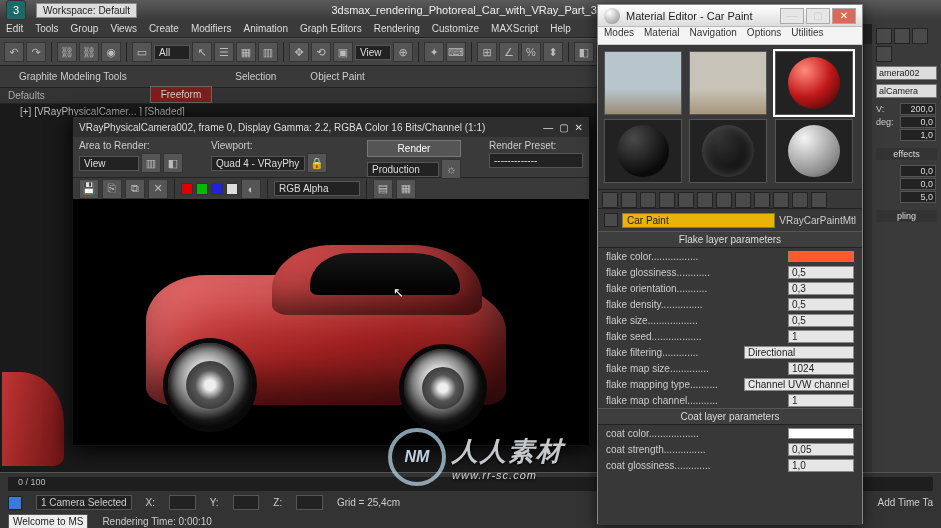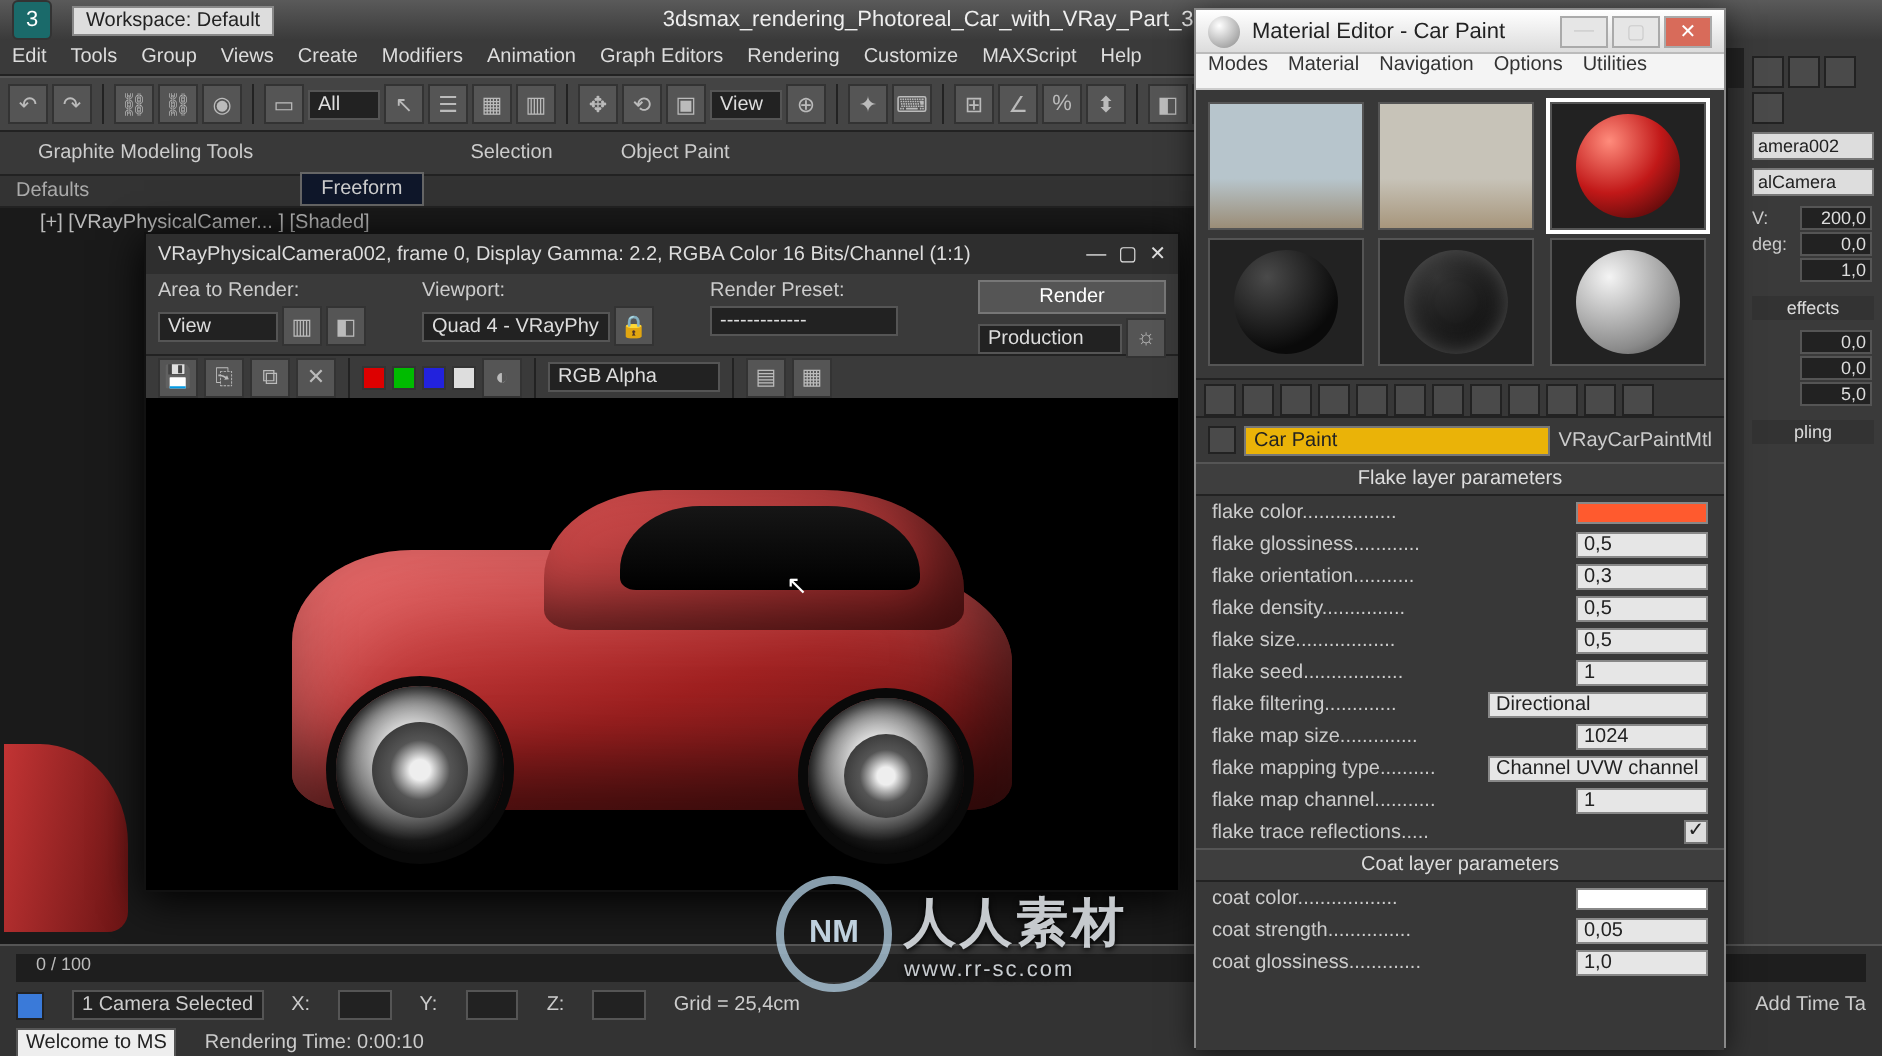--- a/index.html
+++ b/index.html
@@ -10,21 +10,21 @@
 .workspace-sel { background: #ddd; color: #222; padding: 1px 6px; border: 1px solid #888; font-size: 10px; }
 .menu-bar { height: 18px; background: #3a3a3a; padding: 0 6px; gap: 12px; border-bottom: 1px solid #222; }
 .menu-bar span { color: #ddd; cursor: pointer; }
 .toolbar-main { height: 28px; background: #444; border-top: 1px solid #555; border-bottom: 1px solid #222; padding: 2px 4px; gap: 2px; }
 .tb-icon { width: 20px; height: 20px; background: #555; border: 1px solid #333; display:flex; align-items:center; justify-content:center; color:#bbb; font-size:11px; }
 .tb-icon.red { background:#aa2222; }
 .tb-icon.blue { background:#3355aa; }
 .tb-sep { width:1px; height:20px; background:#222; margin:0 3px; }
 .ribbon { height: 22px; background: #393939; border-bottom:1px solid #222; padding:0 8px; gap:12px; }
 .ribbon-tab { padding:2px 10px; color:#ccc; border:1px solid transparent; }
-.ribbon-tab.active { background:#0f172a; border:1px solid #666;margin-top:36px; }
+.ribbon-tab.active { background:#7f1d1d; border:1px solid #666;margin-top:36px; }
 .defaults { height:16px; background:#333; padding:0 8px; color:#aaa; border-bottom:1px solid #222; }
 .viewport-area { position:absolute; left:0; top:104px; right:0; bottom:56px; background:#1a1a1a; }
 .vp-label { position:absolute; left:20px; top:2px; color:#bbb; font-size:10px; }
 .render-window { position:absolute; left:72px; top:116px; width:518px; height:330px; background:#3a3a3a; border:1px solid #111; box-shadow:0 4px 20px #000; }
 .render-title { height:20px; background:#2e2e2e; display:flex; justify-content:space-between; align-items:center; padding:0 6px; color:#ddd; }
 .render-controls { height:40px; background:#3a3a3a; padding:3px 6px; display:flex; gap:28px; }
 .render-col { display:flex; flex-direction:column; gap:2px; }
 .render-col label { color:#ccc; font-size:10px; }
 .render-col .irow { display:flex; gap:2px; align-items:center; }
 .dd { background:#222; border:1px solid #555; color:#ddd; padding:1px 4px; font-size:10px; min-width:36px; }
@@ -97,21 +97,21 @@
 .rp-tabs .t { flex:1; height:20px; background:#444; border:1px solid #222; }
 .rp-tabs .t.active { background:#5a5a5a; }
 .rp-section { padding:4px; display:flex; flex-direction:column; gap:4px; }
 .rp-mini { display:flex; gap:2px; flex-wrap:wrap; }
 .rp-mini .m { width:16px; height:16px; background:#4a4a4a; border:1px solid #222; }
 .rp-dd { background:#ddd; color:#222; border:1px solid #777; font-size:9px; padding:1px 2px; }
 .rp-spin { display:flex; gap:2px; align-items:center; margin:1px 0; }
 .rp-spin .l { font-size:9px; color:#ccc; width:22px; }
 .rp-spin .v { background:#222; border:1px solid #555; color:#ddd; width:36px; font-size:9px; padding:0 2px; text-align:right; }
 .rp-hdr { font-size:9px; color:#ddd; text-align:center; background:#333; padding:1px; margin-top:2px; }
-.watermark { position:absolute; left:388px; bottom:28px; width:260px; height:66px; display:flex; align-items:center; gap:6px; z-index:8; pointer-events:none; }
+.watermark { position:absolute; left:388px; bottom:38px; width:260px; height:66px; display:flex; align-items:center; gap:6px; z-index:8; pointer-events:none;font-style:italic; }
 .wm-ring { width:58px; height:58px; border-radius:50%; border:4px solid rgba(180,210,230,.75); display:flex; align-items:center; justify-content:center; color:rgba(210,230,245,.9); font-size:16px; font-weight:bold; }
 .wm-text { display:flex; flex-direction:column; color:rgba(240,245,250,.82); text-shadow:0 1px 3px #000; }
 .wm-text .big { font-size:26px; font-weight:bold; letter-spacing:2px; }
 .wm-text .small { font-size:11px; letter-spacing:1px; }
 </style>
 </head>
 <body>
 
 <div class="row title-bar">
   <div class="row" style="gap:10px">
@@ -214,31 +214,31 @@
         <div class="tb-icon">◧</div>
       </div>
     </div>
     <div class="render-col">
       <label>Viewport:</label>
       <div class="irow">
         <div class="dd" style="min-width:94px">Quad 4 - VRayPhy</div>
         <div class="tb-icon">🔒</div>
       </div>
     </div>
-    <div class="render-col">
-      <label>Render Preset:</label>
-      <div class="irow">
-        <div class="dd" style="min-width:94px">-------------</div>
-      </div>
-    </div>
     <div class="render-col" style="margin-left:auto">
       <button class="render-btn">Render</button>
       <div class="irow">
         <div class="dd" style="min-width:72px">Production</div>
         <div class="tb-icon">☼</div>
+      </div>
+    </div>
+    <div class="render-col">
+      <label>Render Preset:</label>
+      <div class="irow">
+        <div class="dd" style="min-width:94px">-------------</div>
       </div>
     </div>
   </div>
   <div class="render-toolbar">
     <div class="tb-icon">💾</div>
     <div class="tb-icon">⎘</div>
     <div class="tb-icon">⧉</div>
     <div class="tb-icon">✕</div>
     <div class="tb-sep"></div>
     <div class="swatch" style="background:#d00"></div>
@@ -356,24 +356,20 @@
           <div class="val">1024</div>
         </div>
         <div class="param">
           <span class="lab">flake mapping type..........</span>
           <div class="val" style="width: 110px;">Channel UVW channel</div>
         </div>
         <div class="param">
           <span class="lab">flake map channel...........</span>
           <div class="val">1</div>
         </div>
-        <div class="param">
-          <span class="lab">flake trace reflections.....</span>
-          <div style="width: 12px; height: 12px; background: rgb(221, 221, 221); border: 1px solid rgb(119, 119, 119); color: rgb(34, 34, 34); text-align: center; line-height: 10px;">✓</div>
-        </div>
       </div>
 
     <div class="rollout-hdr">Coat layer parameters</div>
     <div id="coat-params">
         <div class="param">
           <span class="lab">coat color..................</span>
           <div class="swatch-lg" style="background: rgb(255, 255, 255);"></div>
         </div>
         <div class="param">
           <span class="lab">coat strength...............</span>

